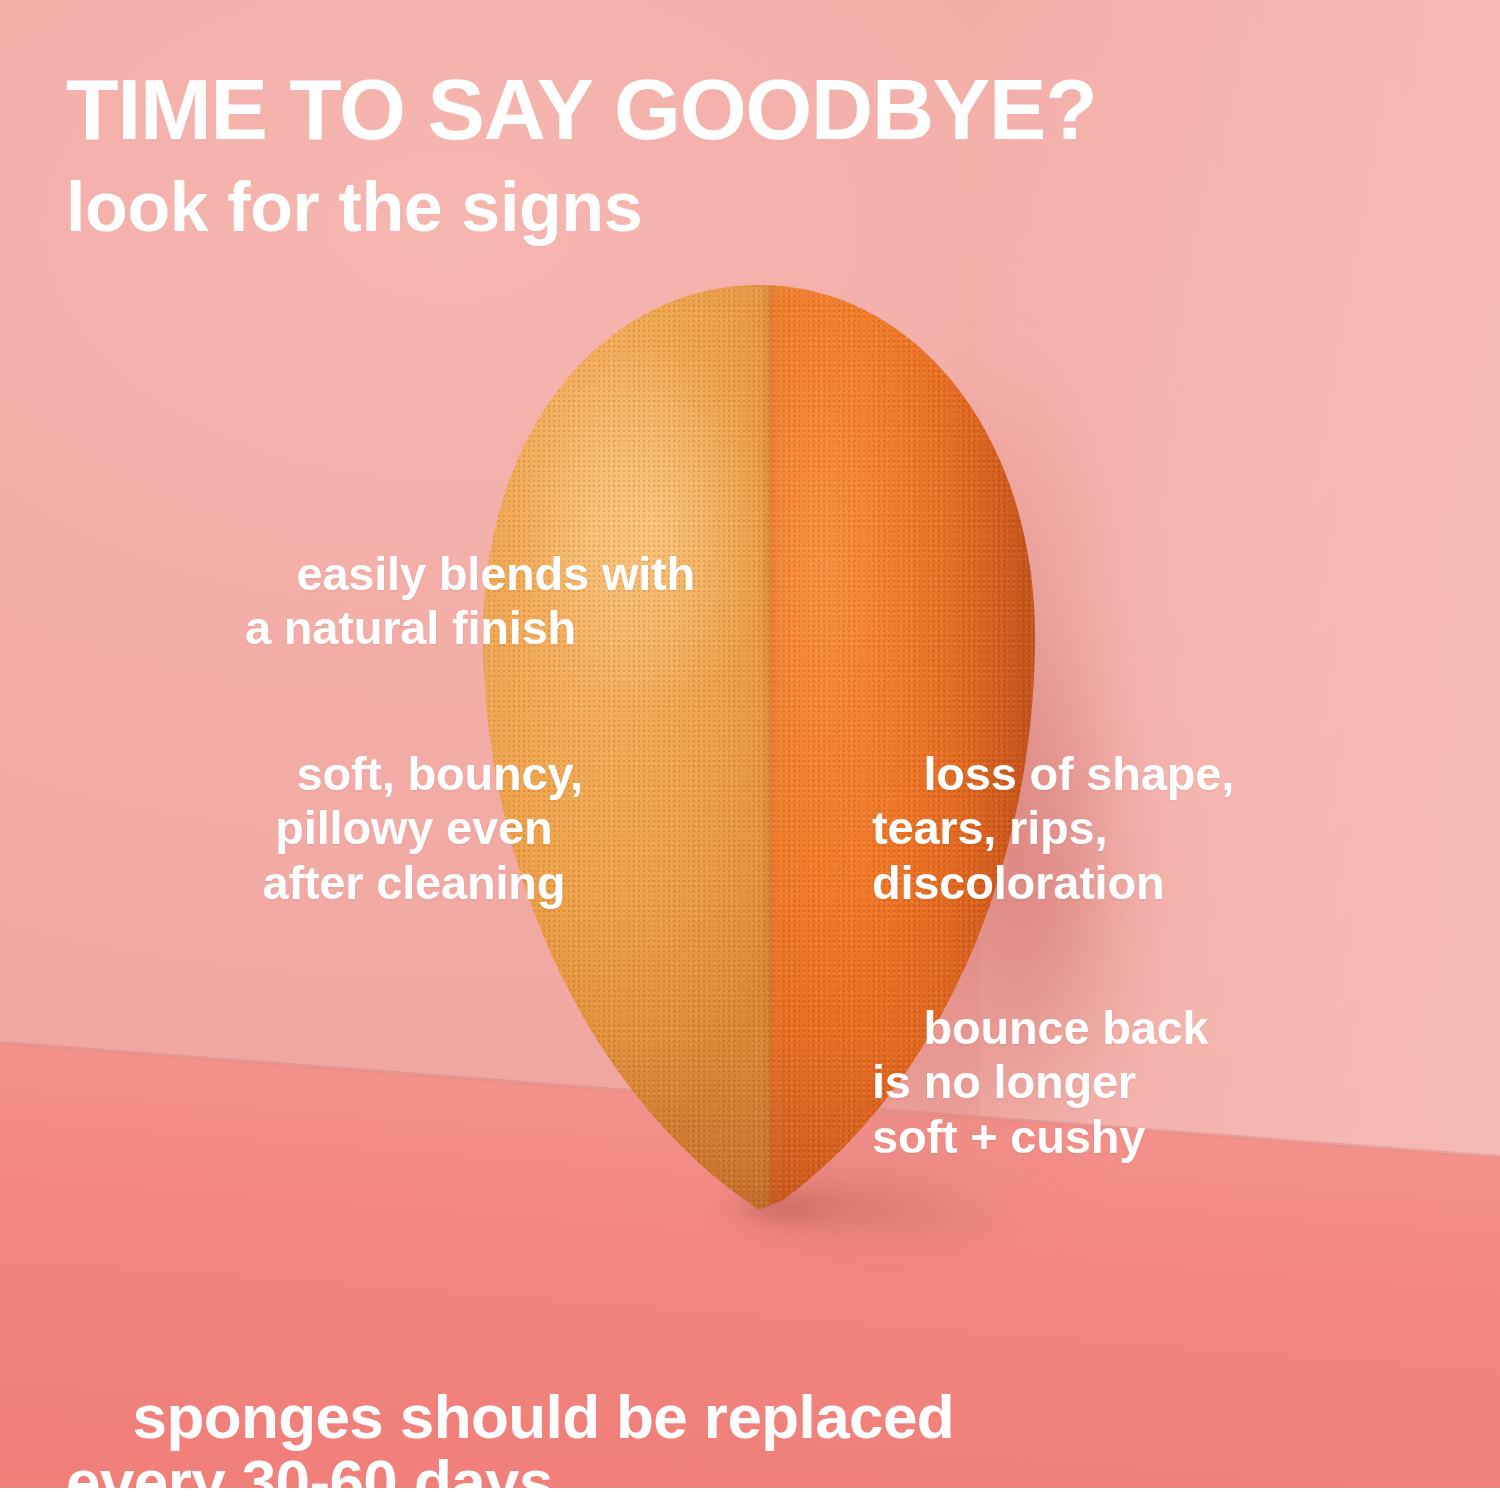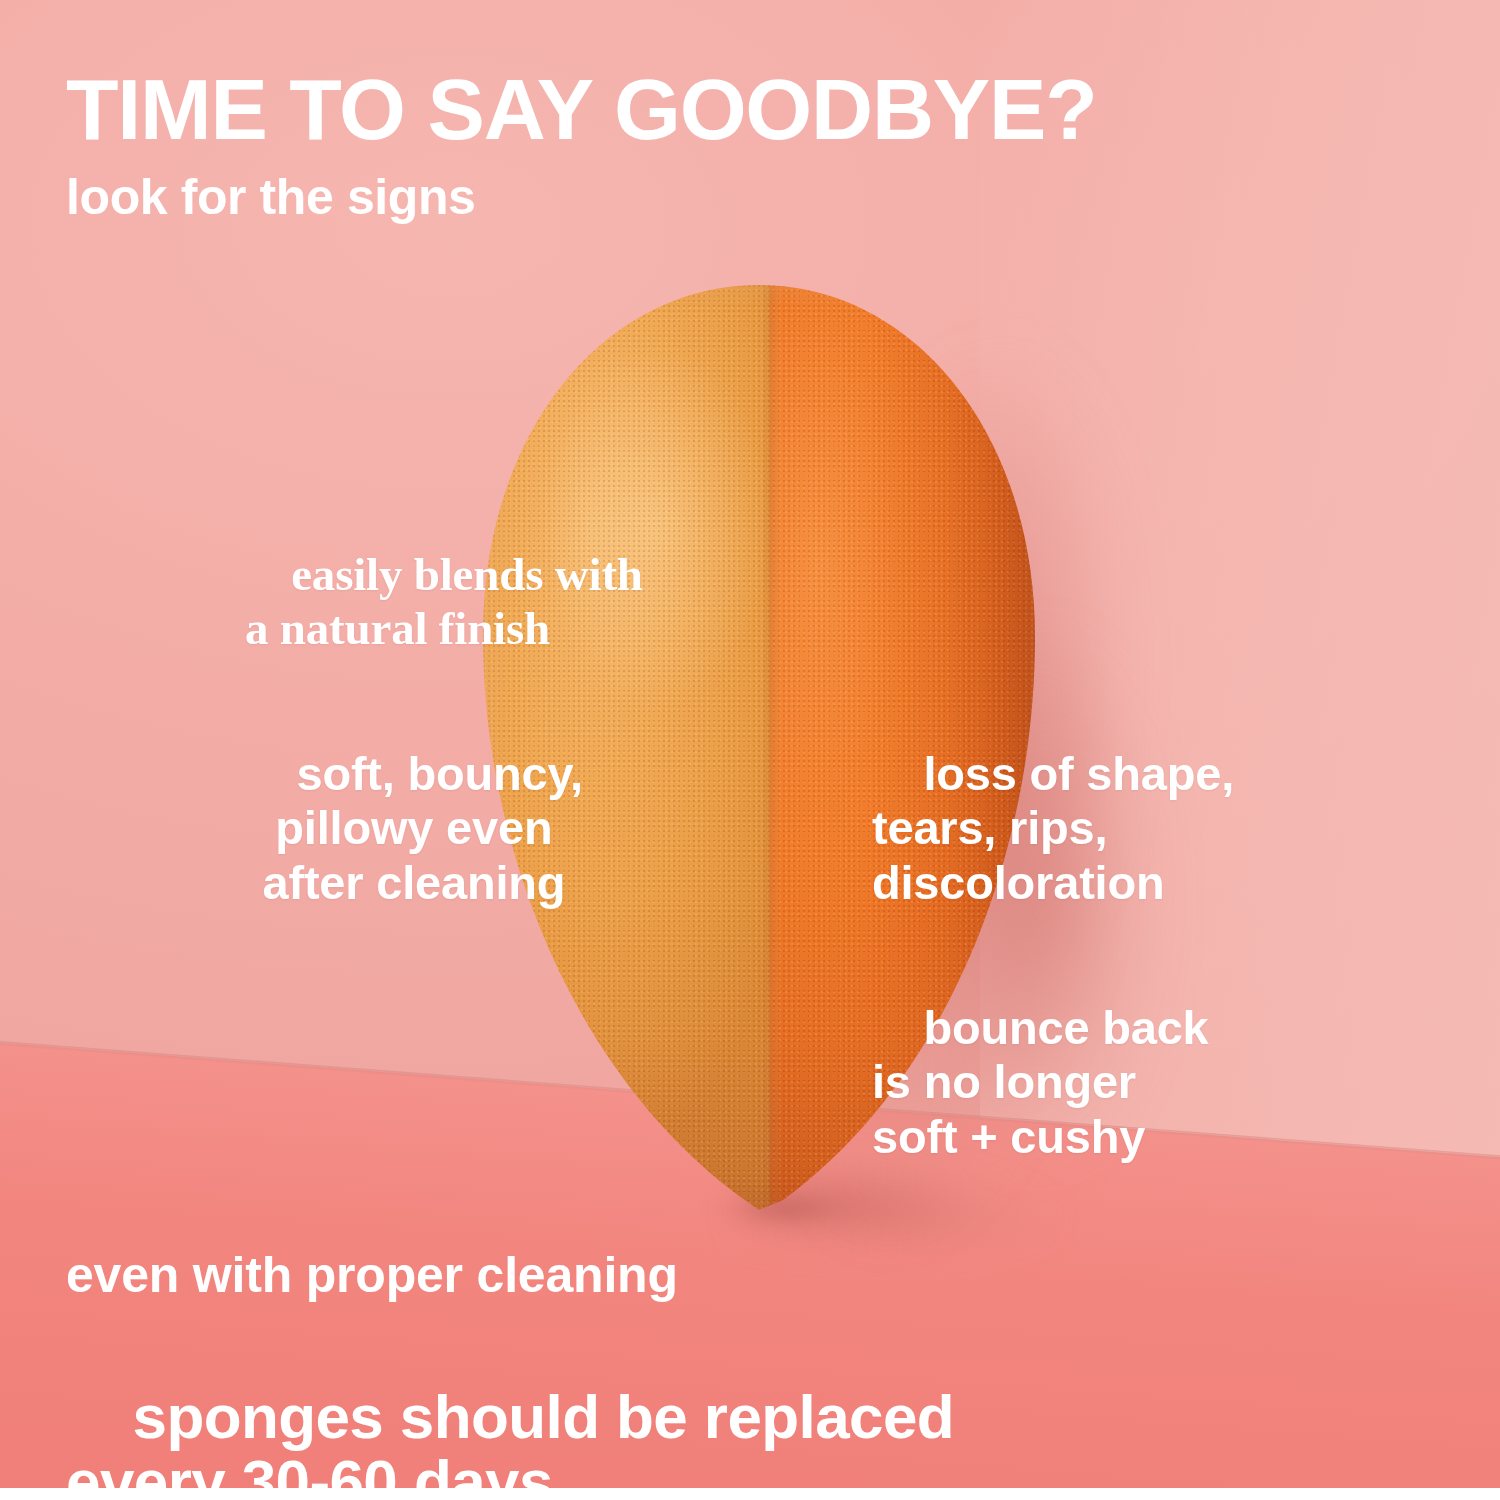--- a/index.html
+++ b/index.html
@@ -155,34 +155,34 @@
 
   .headline {
     left: 66px; top: 66px;
     font-size: 86px;
     font-weight: 700;
     letter-spacing: -1.2px;
     line-height: 1.0;
   }
   .subhead {
     left: 66px; top: 172px;
-    font-size: 50px;
+    font-size: 70px;
     font-weight: 700;
     letter-spacing: -.4px;
     line-height: 1.0;
   }
 
   .note {
     font-size: 47px;
     font-weight: 600;
     line-height: 1.16;
     letter-spacing: -.2px;
     text-shadow: 0 1px 2px rgba(150,70,60,.10);
   }
-  .note-a { left: 245px; top: 492px; font-family: Liberation Serif, serif; }
+  .note-a { left: 245px; top: 492px; }
   .note-b { left: 245px; top: 692px; text-align: center; }
   .note-c { left: 872px; top: 692px; }
   .note-d { left: 872px; top: 946px; }
 
   .foot-1 {
     left: 66px; top: 1250px;
     font-size: 50px;
     font-weight: 600;
     line-height: 1.0;
     letter-spacing: -.2px;
@@ -241,19 +241,18 @@
 <span>is no longer</span>
 <span>soft + cushy</span>
   </div>
 
   <div class="txt note note-c">
     <span>loss of shape,</span>
 <span>tears, rips,</span>
 <span>discoloration</span>
   </div>
 
-  <div class="txt foot-1">even with proper cleaning</div>
   <div class="txt foot-2">
     <span>sponges should be replaced</span>
 <span>every 30-60 days</span>
   </div>
 
 </div>
 
 </body></html>

